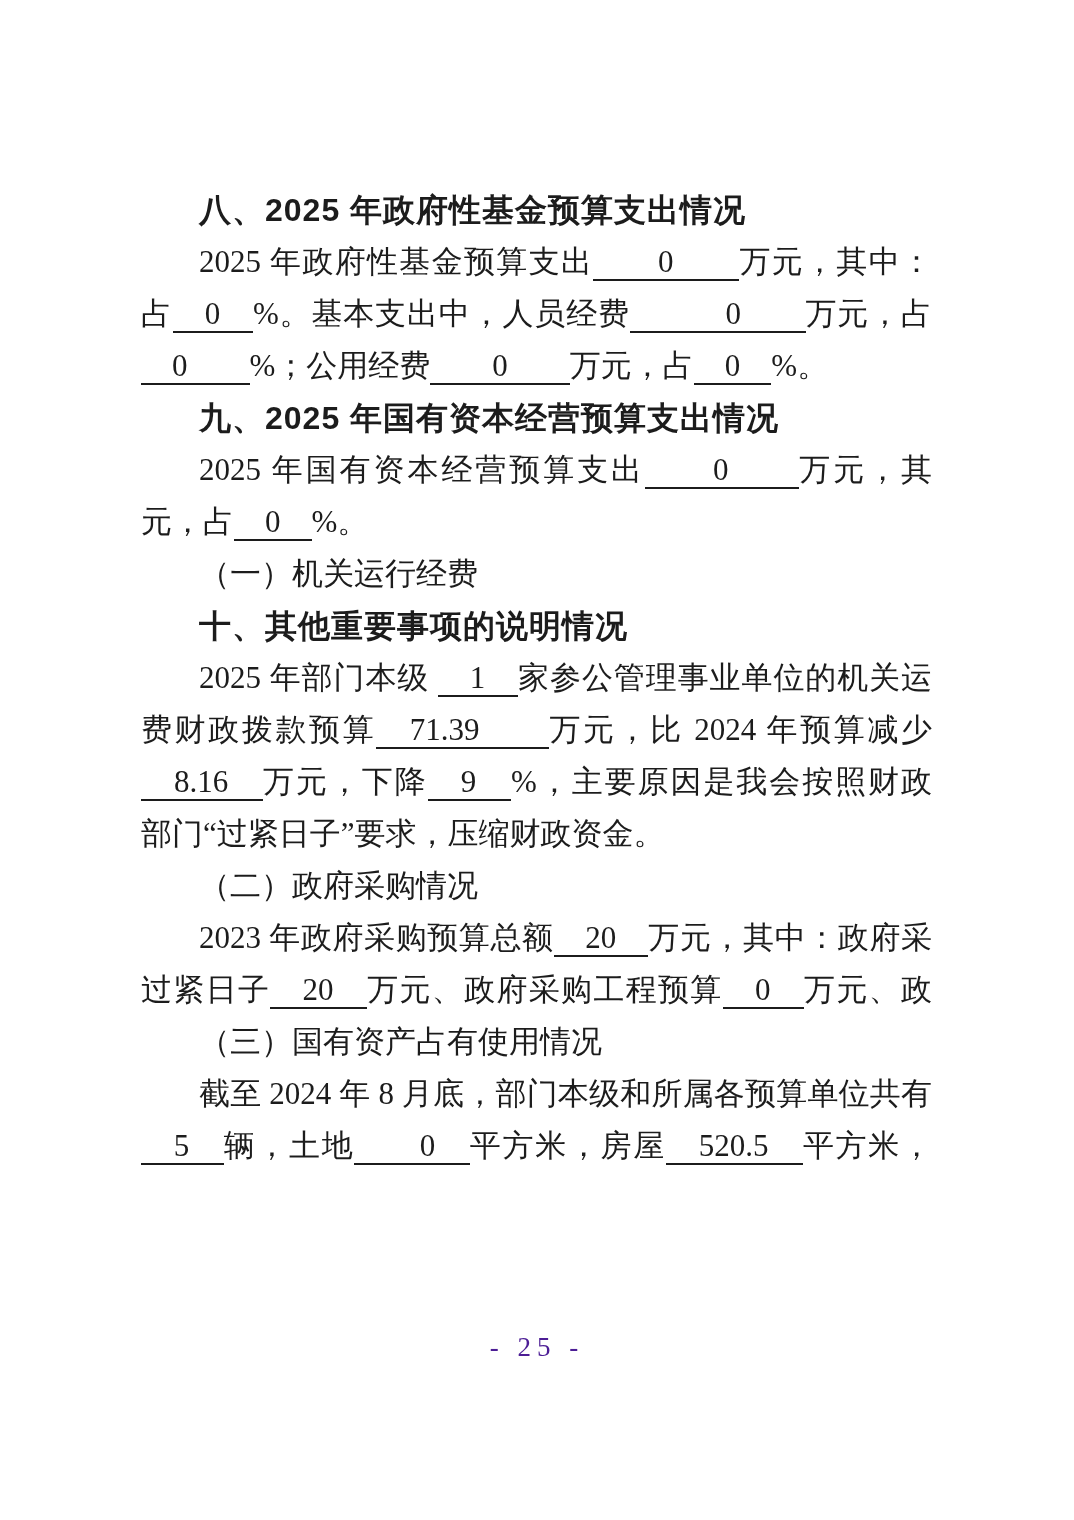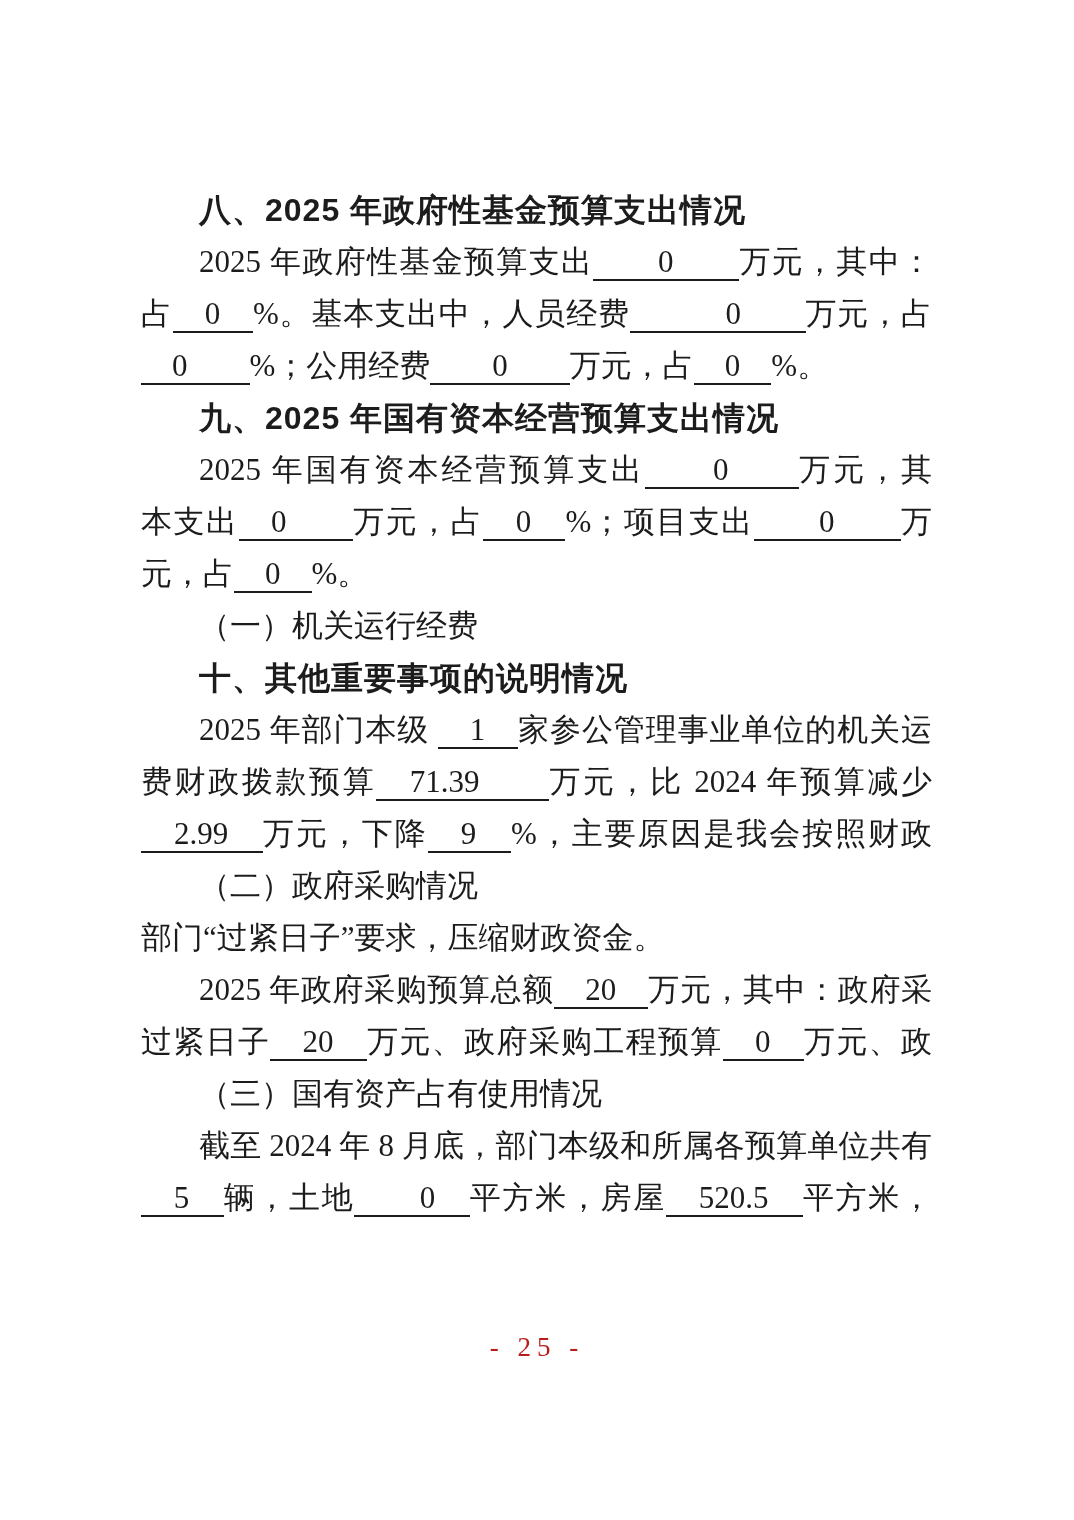--- a/index.html
+++ b/index.html
@@ -42,44 +42,43 @@
     white-space: pre;
   }
   .footer {
     position: absolute;
     left: 0;
     top: 1332px;
     width: 1074px;
     text-align: center;
     font-size: 27px;
     font-family: "Liberation Serif", serif;
-    color: #b91c1c;
+    color: #4c1d95;
     letter-spacing: 6px;
   }
 </style>
 </head>
 <body>
 
 <div class="page">
   <div class="content">
       <div class="line h first"><span>八、2025 年政府性基金预算支出情况</span></div>
       <div class="line first full"><span>2025 年政府性基金预算支出</span><span class="blank">　　0　　</span><span>万元，其中：基本</span></div>
       <div class="line full"><span>占</span><span class="blank">　0　</span><span>%。基本支出中，人员经费</span><span class="blank">　　　0　　</span><span>万元，占</span></div>
       <div class="line"><span class="blank">　0　　</span><span>%；公用经费</span><span class="blank">　　0　　</span><span>万元，占</span><span class="blank">　0　</span><span>%。</span></div>
       <div class="line h first"><span>九、2025 年国有资本经营预算支出情况</span></div>
       <div class="line first full"><span>2025 年国有资本经营预算支出</span><span class="blank">　　0　　</span><span>万元，其中：基</span></div>
-      <div class="line full"><span>本支出</span><span class="blank">　0　　</span><span>万元，占</span><span class="blank">　0　</span><span>%；项目支出</span><span class="blank">　　0　　</span><span>万</span></div>
       <div class="line"><span>元，占</span><span class="blank">　0　</span><span>%。</span></div>
       <div class="line sub first"><span>（一）机关运行经费</span></div>
       <div class="line h first"><span>十、其他重要事项的说明情况</span></div>
       <div class="line first full"><span>2025 年部门本级 </span><span class="blank">　1　</span><span>家参公管理事业单位的机关运行经</span></div>
       <div class="line full"><span>费财政拨款预算</span><span class="blank">　71.39　　</span><span>万元，比 2024 年预算减少</span></div>
-      <div class="line full"><span class="blank">　2.99　</span><span>万元，下降</span><span class="blank">　9　</span><span>%，主要原因是我会按照财政</span></div>
+      <div class="line full"><span class="blank">　8.16　</span><span>万元，下降</span><span class="blank">　9　</span><span>%，主要原因是我会按照财政</span></div>
+      <div class="line"><span>部门“过紧日子”要求，压缩财政资金。</span></div>
       <div class="line sub first"><span>（二）政府采购情况</span></div>
-      <div class="line"><span>部门“过紧日子”要求，压缩财政资金。</span></div>
-      <div class="line first full"><span>2025 年政府采购预算总额</span><span class="blank">　20　</span><span>万元，其中：政府采购</span></div>
+      <div class="line first full"><span>2023 年政府采购预算总额</span><span class="blank">　20　</span><span>万元，其中：政府采购</span></div>
       <div class="line full"><span>过紧日子</span><span class="blank">　20　</span><span>万元、政府采购工程预算</span><span class="blank">　0　</span><span>万元、政</span></div>
       <div class="line sub first"><span>（三）国有资产占有使用情况</span></div>
       <div class="line first full"><span>截至 2024 年 8 月底，部门本级和所属各预算单位共有车辆</span></div>
       <div class="line full"><span class="blank">　5　</span><span>辆，土地</span><span class="blank">　　0　</span><span>平方米，房屋</span><span class="blank">　520.5　</span><span>平方米，</span></div>
     </div>
   <div class="footer">- 25 -</div>
 </div>
 
 </body></html>

